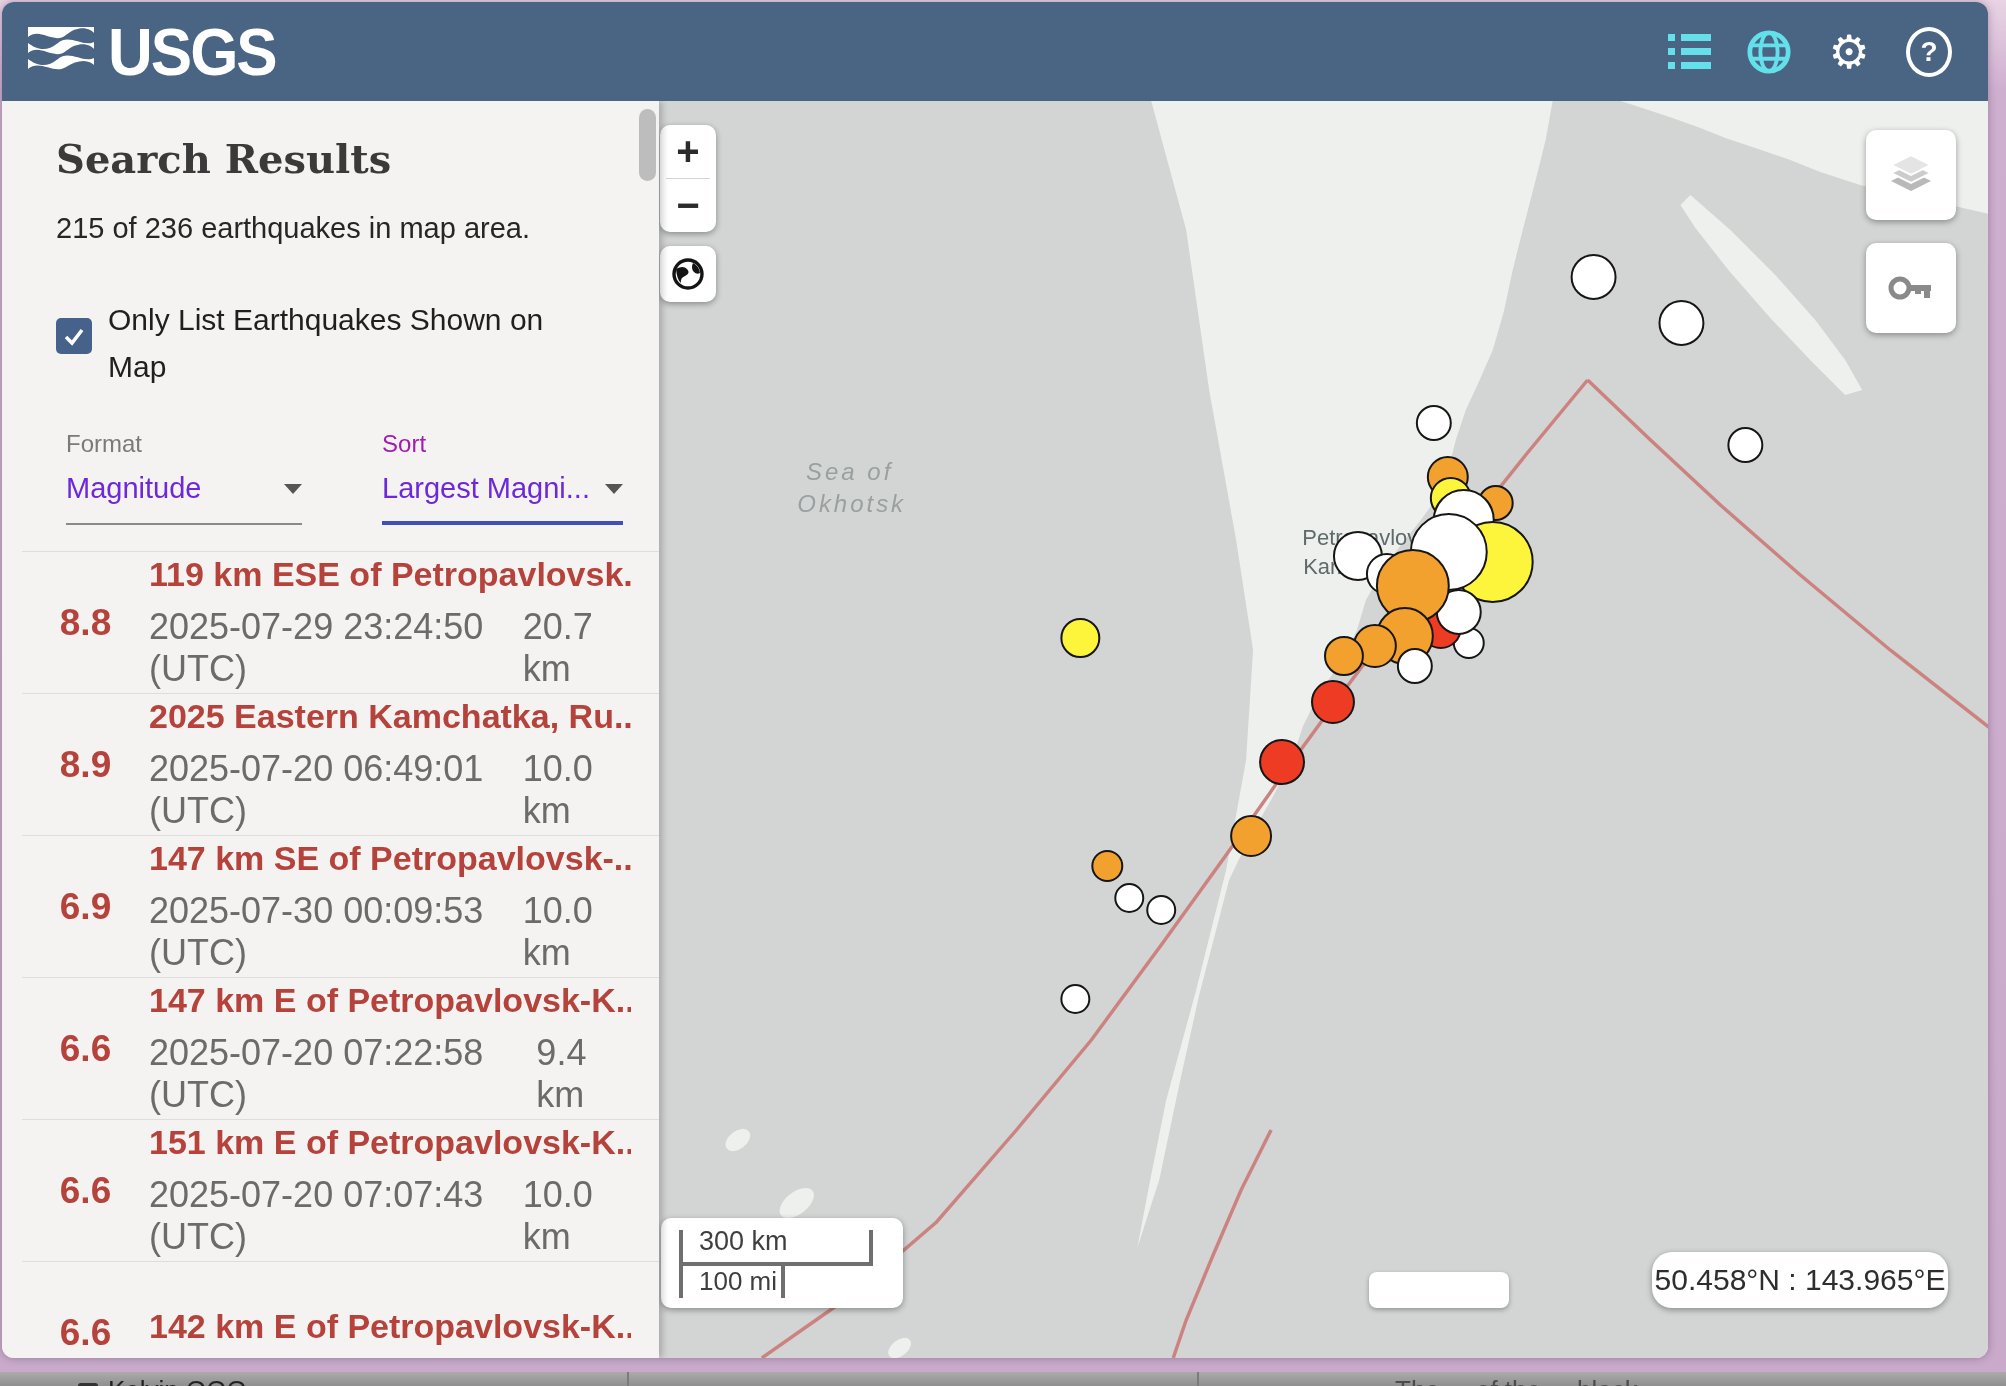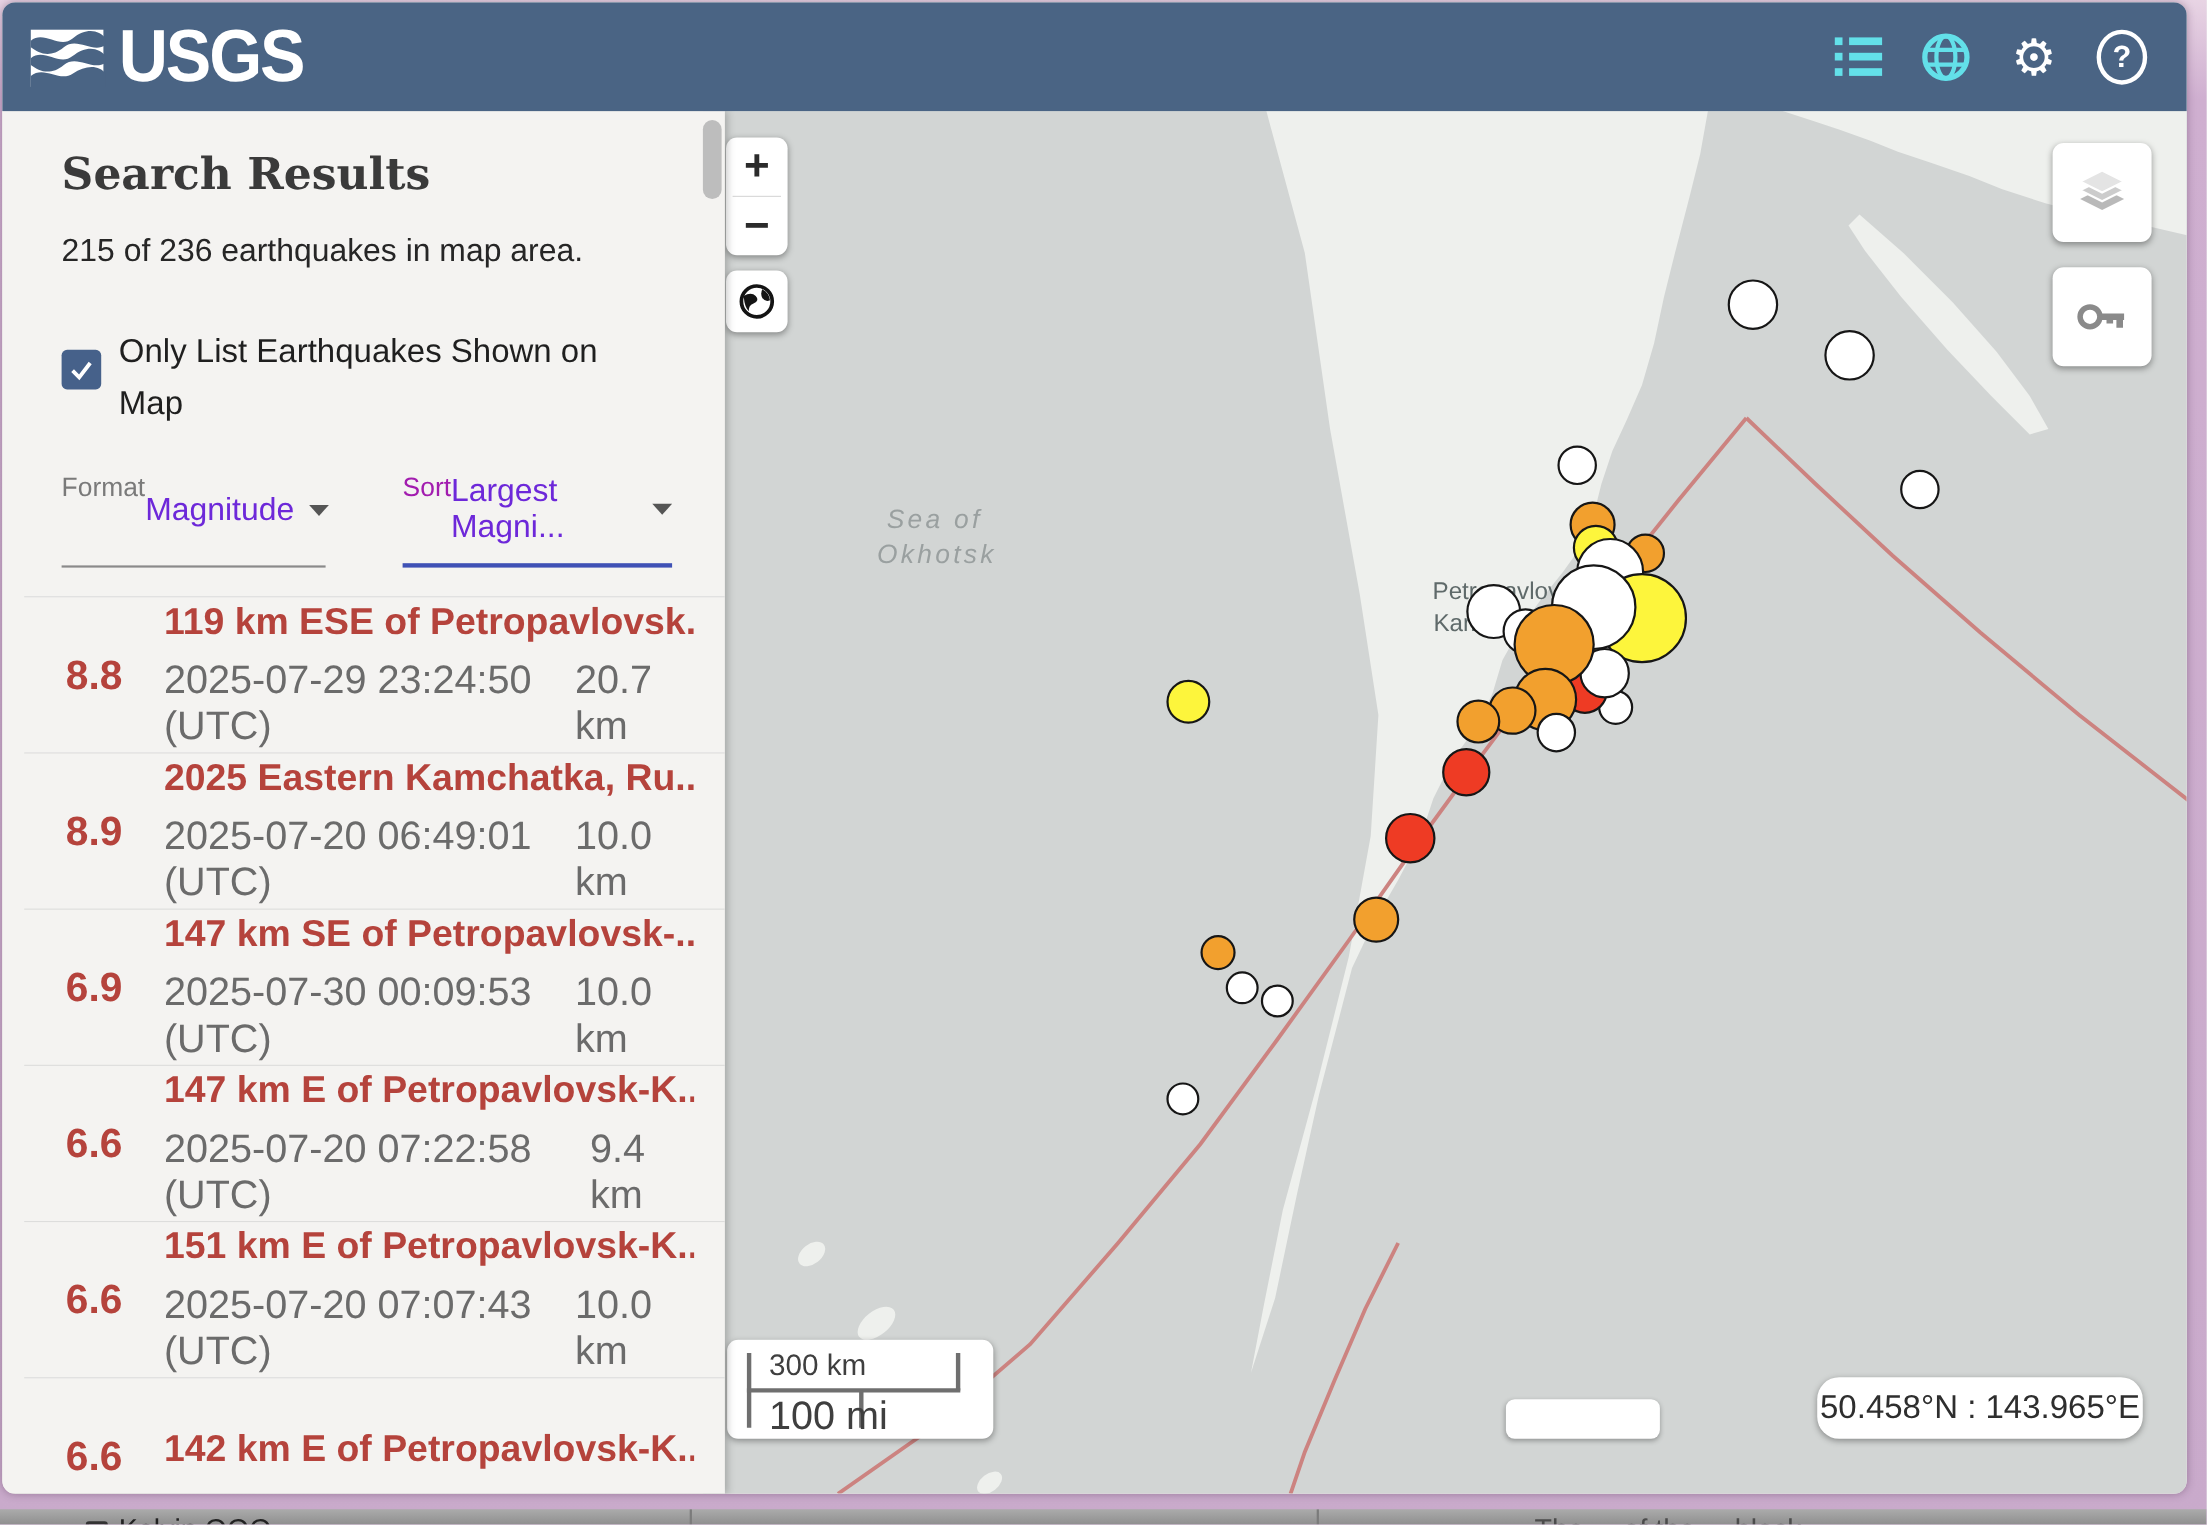--- a/index.html
+++ b/index.html
@@ -41,21 +41,21 @@
   .sb-scroll-thumb{position:absolute;right:3px;top:8px;width:17px;height:72px;border-radius:9px;background:#bdbdbd;}
   .sb-head{padding:34px 36px 0 34px;}
   .sb-title{font-family:"DejaVu Serif",serif;font-weight:bold;font-size:40px;color:#3a3a3a;margin:0 0 30px 0;}
   .sb-count{font-size:29px;color:#262626;margin-bottom:51px;}
   .sb-check-row{display:flex;gap:16px;margin-bottom:34px;}
   .checkbox{width:36px;height:36px;border-radius:5px;background:#46618a;flex:0 0 auto;margin-top:22px;
     display:flex;align-items:center;justify-content:center;cursor:pointer;}
   .checkbox svg{width:24px;height:24px;}
   .sb-check-label{font-size:30px;color:#1f1f1f;line-height:47px;max-width:470px;}
   .sb-selects{display:flex;gap:70px;padding:6px 0 26px 0;}
-  .sel{display:flex;flex-direction:row;}
+  .sel{display:flex;flex-direction:column;margin-left:10px;}
   .sel-label{font-size:24px;color:#7a7a7a;margin-bottom:14px;}
   .sel-label.accent{color:#a21caf;}
   .sel-value{font-size:29px;color:#6d28d9;display:flex;align-items:center;justify-content:space-between;
     padding-bottom:16px;cursor:pointer;}
   .sel.format{width:240px;border-bottom:2px solid #8a8a8a;}
   .sel.sort{width:245px;border-bottom:4px solid #3f51b5;}
   .caret{width:0;height:0;border-left:9px solid transparent;border-right:9px solid transparent;
     border-top:10px solid #555;margin-left:14px;flex:0 0 auto;}
   .eq-list{border-top:1px solid #dddddc;}
   .eq-item{height:142px;border-bottom:1px solid #dddddc;display:flex;align-items:center;
@@ -71,21 +71,21 @@
   .zoomctl{left:21px;top:24px;width:56px;}
   .zbtn{height:53px;display:flex;align-items:center;justify-content:center;
     font-size:40px;font-weight:bold;color:#2b2b2b;cursor:pointer;}
   .zsep{height:1px;background:#d6d6d6;margin:0 6px;}
   .globectl{left:21px;top:145px;width:56px;height:56px;display:flex;align-items:center;justify-content:center;}
   .layersctl{right:32px;top:29px;width:90px;height:90px;display:flex;align-items:center;justify-content:center;}
   .keyctl{right:32px;top:142px;width:90px;height:90px;display:flex;align-items:center;justify-content:center;}
   .scalebar{left:22px;bottom:50px;width:242px;height:90px;cursor:default;}
   .scalebar svg{position:absolute;left:0;top:0;}
   .scale-km{position:absolute;left:38px;top:8px;font-size:27px;color:#3f3f3f;}
-  .scale-mi{position:absolute;left:38px;top:48px;font-size:36px;color:#3f3f3f;}
+  .scale-mi{position:absolute;left:38px;top:48px;font-size:26px;color:#3f3f3f;}
   .coordbox{right:40px;bottom:50px;width:296px;height:56px;display:flex;align-items:center;justify-content:center;
     border-radius:20px;font-size:30px;color:#2e2e2e;cursor:default;}
   .attribox{position:absolute;left:730px;bottom:50px;width:140px;height:36px;background:#fff;border-radius:8px;
     box-shadow:0 2px 5px rgba(0,0,0,.3);}
   
   .taskbar{
     position:absolute;left:0;right:0;bottom:0;height:14px;overflow:hidden;
     background:linear-gradient(180deg,#ababab,#8f8f8f);
   }
   .tb-text{position:absolute;top:3px;height:30px;line-height:30px;font-size:26px;color:#222;

